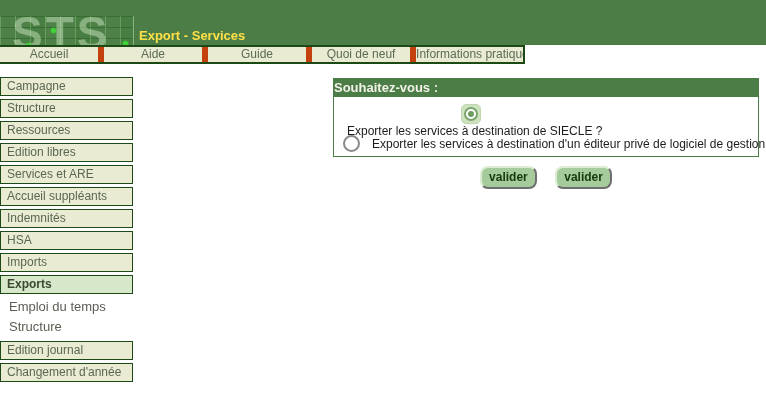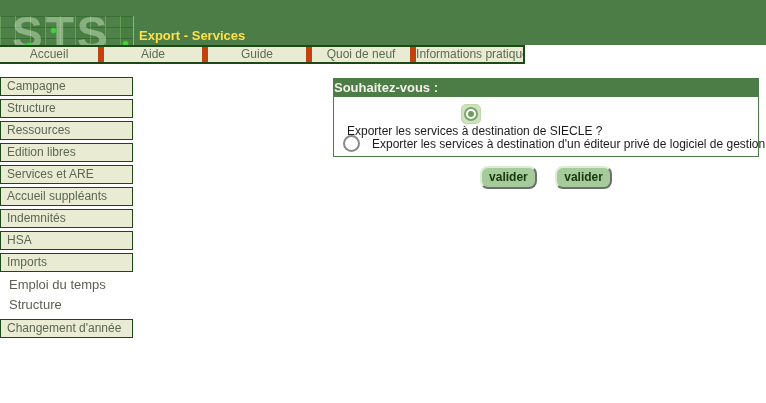--- a/index.html
+++ b/index.html
@@ -135,23 +135,25 @@
 <div class="sidebar">
   <div class="side-box">Campagne</div>
   <div class="side-box">Structure</div>
   <div class="side-box">Ressources</div>
   <div class="side-box">Edition libres</div>
   <div class="side-box">Services et ARE</div>
   <div class="side-box">Accueil suppléants</div>
   <div class="side-box">Indemnités</div>
   <div class="side-box">HSA</div>
   <div class="side-box">Imports</div>
+  <div class="side-box selected">Exports</div>
   <div class="side-sub">Emploi du temps</div>
   <div class="side-sub">Structure</div>
   <div class="side-gap"></div>
+  <div class="side-box">Edition journal</div>
   <div class="side-box">Changement d'année</div>
 </div>
 
 <div class="panel">
   <div class="panel-header">Souhaitez-vous :</div>
   <div class="panel-body">
     <div class="opt-row row1">
       <span class="radio-sel-wrap">
         <span class="radio-sel-outer">
           <span class="radio-sel-dot"></span>

